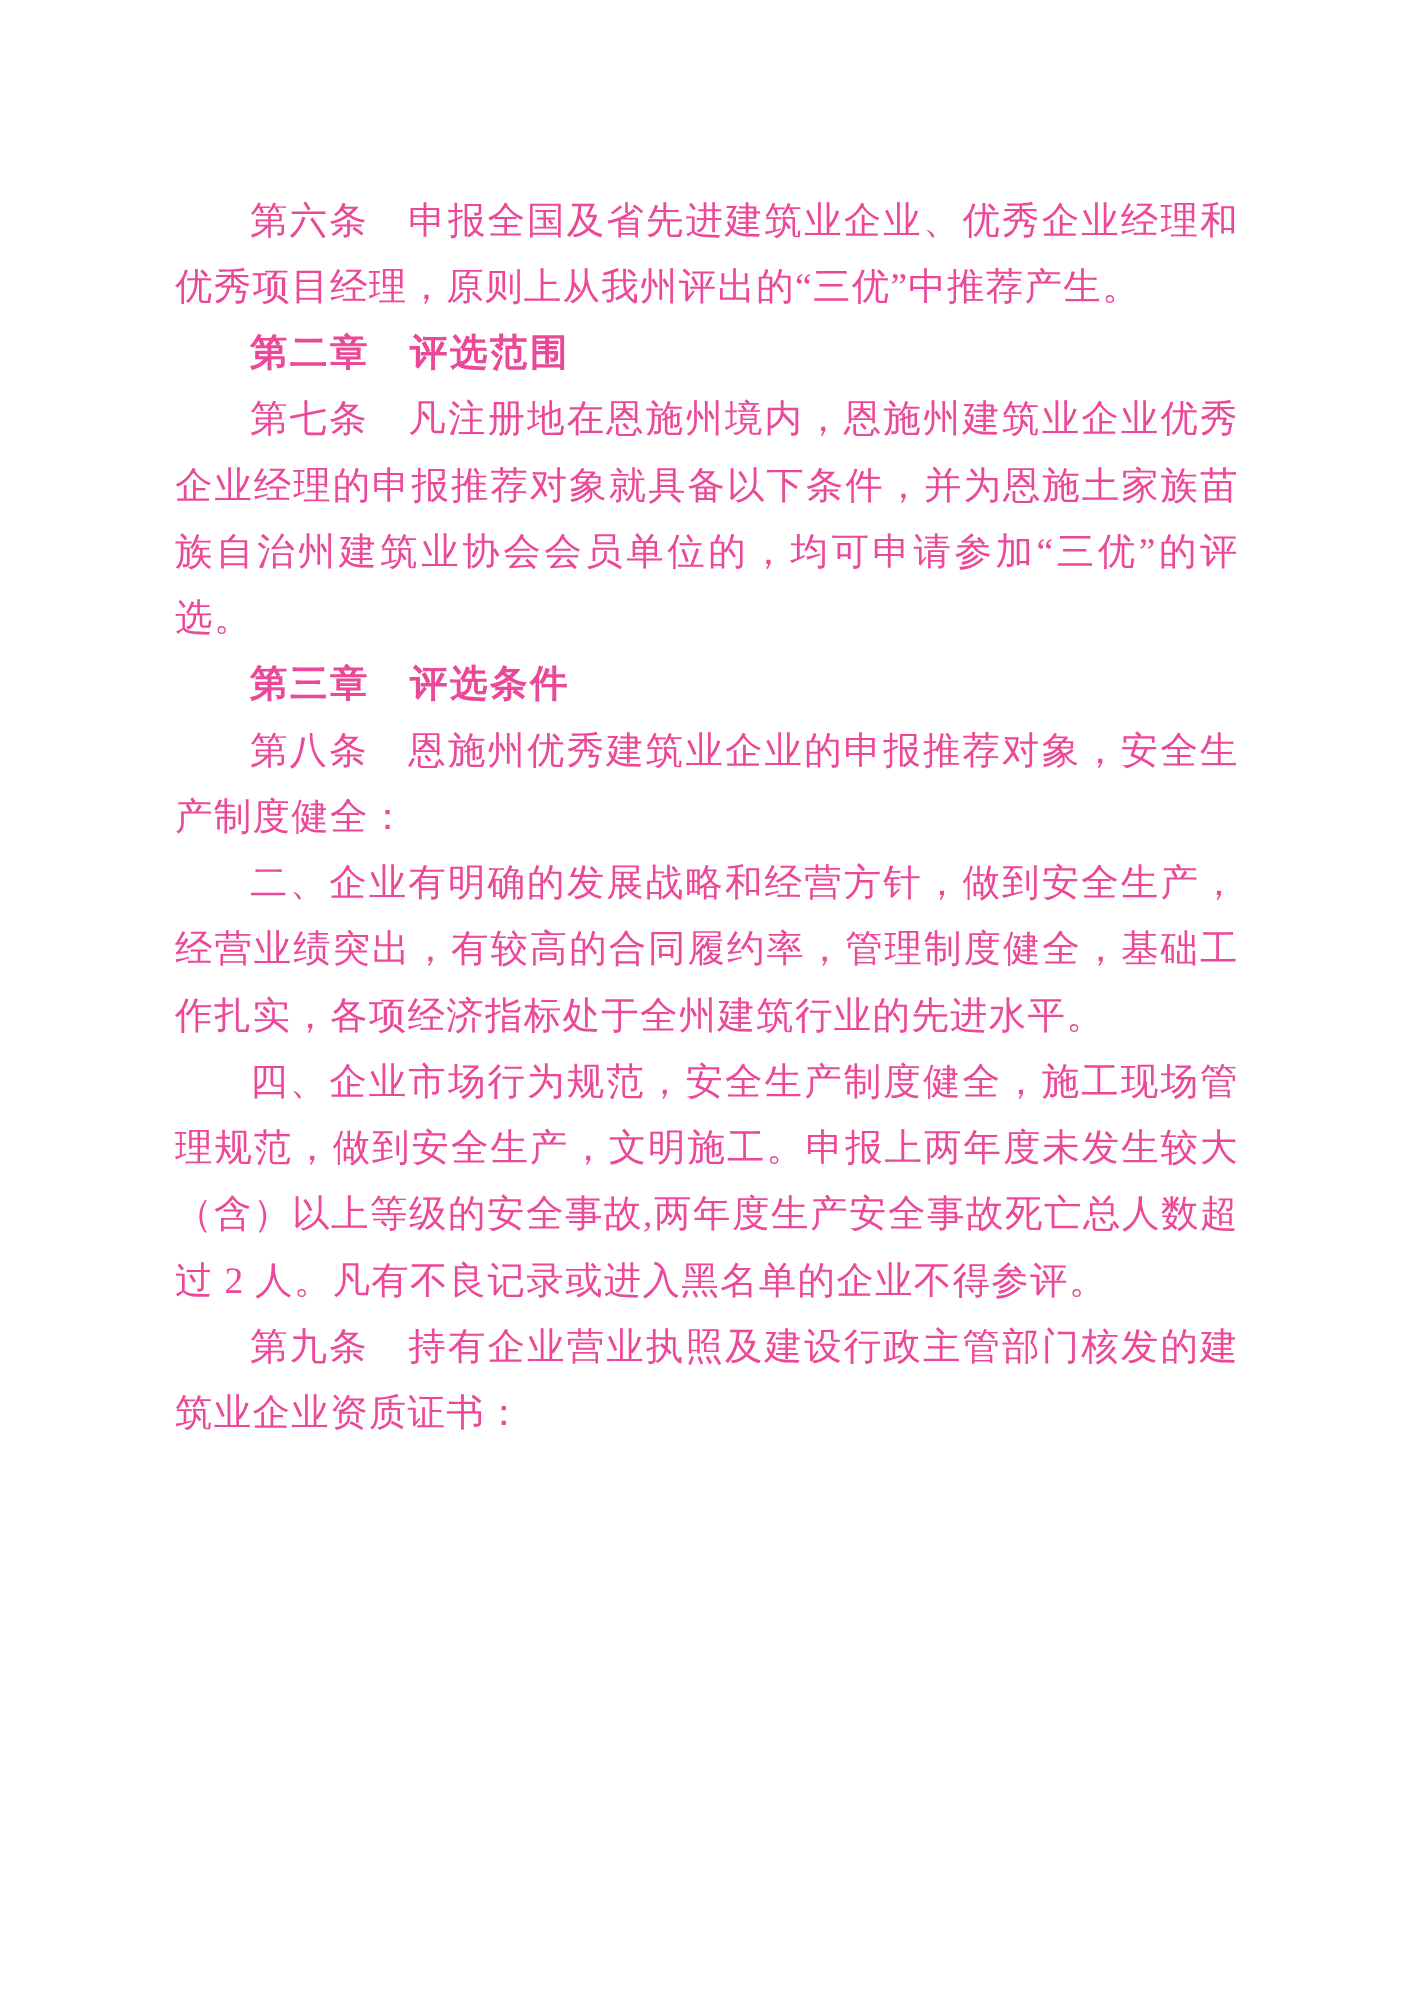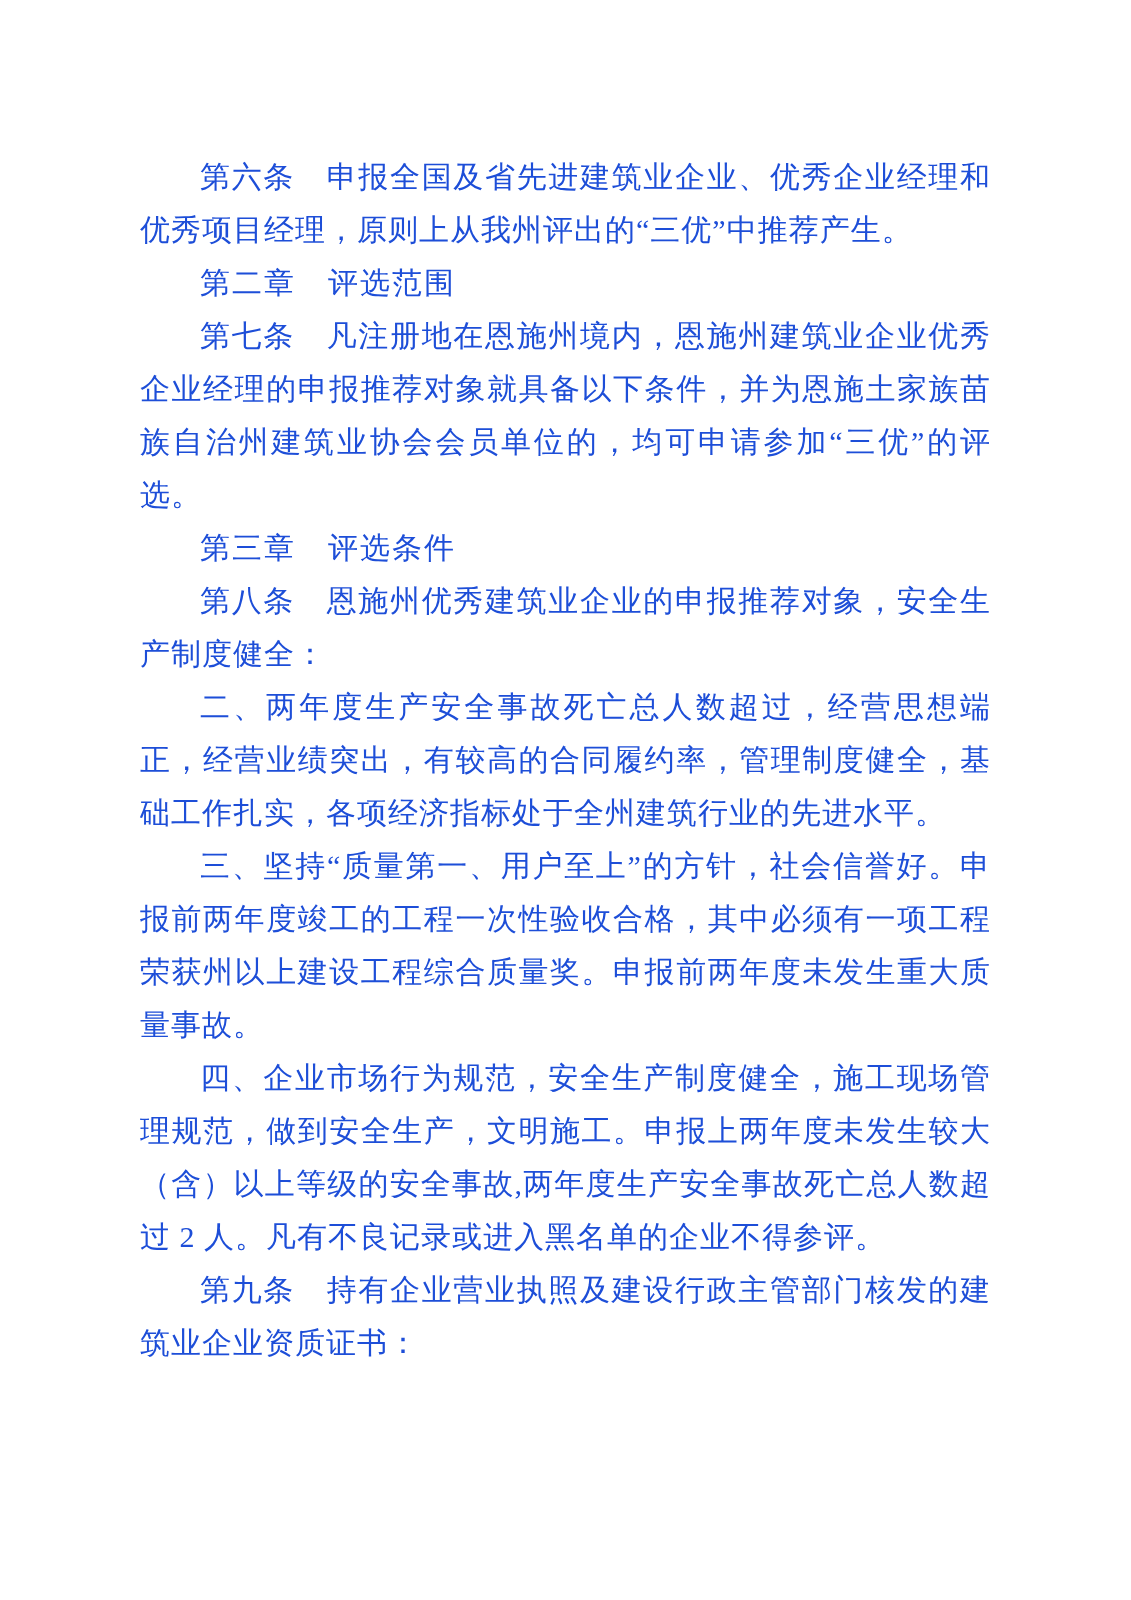--- a/index.html
+++ b/index.html
@@ -27,33 +27,32 @@
     text-align: justify;
     letter-spacing: 1px;
   }
   .para {
     margin: 0;
     text-indent: 2em;
   }
   .heading {
     margin: 0;
     text-indent: 2em;
-    font-weight: normal;
+    font-weight: bold;
     font-family: "Liberation Sans", "DejaVu Sans", sans-serif;
     letter-spacing: 2px;
   }
 </style>
 </head>
 <body>
 
-<div class="page" style="background: rgb(255, 255, 255); color: #1d4ed8;">
+<div class="page" style="background: rgb(255, 255, 255); color: #ec4899;">
   <div class="doc-body" id="doc-body">
       <p class="para">第六条　申报全国及省先进建筑业企业、优秀企业经理和优秀项目经理，原则上从我州评出的“三优”中推荐产生。</p>
       <p class="heading">第二章　评选范围</p>
       <p class="para">第七条　凡注册地在恩施州境内，恩施州建筑业企业优秀企业经理的申报推荐对象就具备以下条件，并为恩施土家族苗族自治州建筑业协会会员单位的，均可申请参加“三优”的评选。</p>
       <p class="heading">第三章　评选条件</p>
       <p class="para">第八条　恩施州优秀建筑业企业的申报推荐对象，安全生产制度健全：</p>
-      <p class="para">二、两年度生产安全事故死亡总人数超过，经营思想端正，经营业绩突出，有较高的合同履约率，管理制度健全，基础工作扎实，各项经济指标处于全州建筑行业的先进水平。</p>
-      <p class="para">三、坚持“质量第一、用户至上”的方针，社会信誉好。申报前两年度竣工的工程一次性验收合格，其中必须有一项工程荣获州以上建设工程综合质量奖。申报前两年度未发生重大质量事故。</p>
+      <p class="para">二、企业有明确的发展战略和经营方针，做到安全生产，经营业绩突出，有较高的合同履约率，管理制度健全，基础工作扎实，各项经济指标处于全州建筑行业的先进水平。</p>
       <p class="para">四、企业市场行为规范，安全生产制度健全，施工现场管理规范，做到安全生产，文明施工。申报上两年度未发生较大（含）以上等级的安全事故,两年度生产安全事故死亡总人数超过 2 人。凡有不良记录或进入黑名单的企业不得参评。</p>
       <p class="para">第九条　持有企业营业执照及建设行政主管部门核发的建筑业企业资质证书：</p>
     </div>
 </div>
 
 </body></html>

